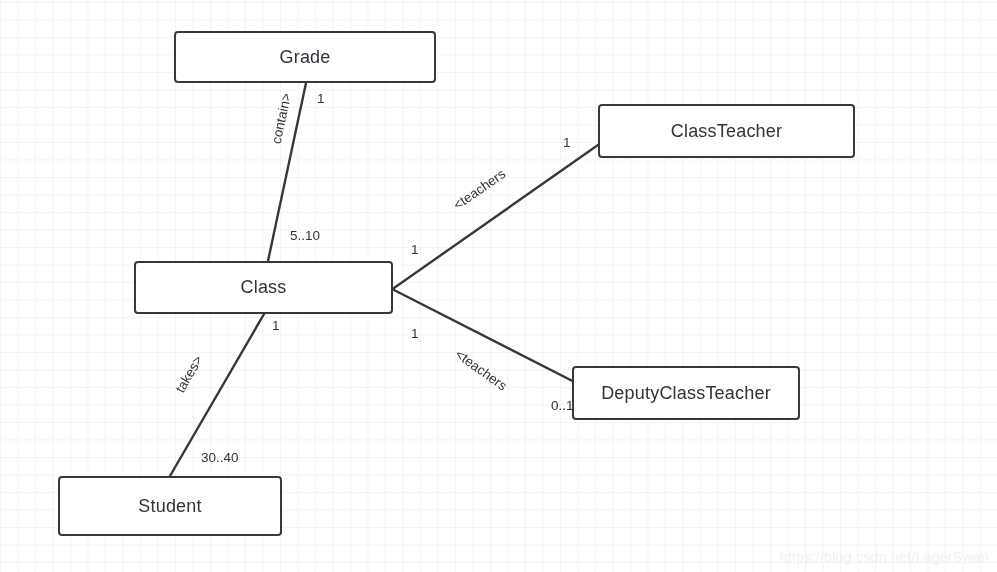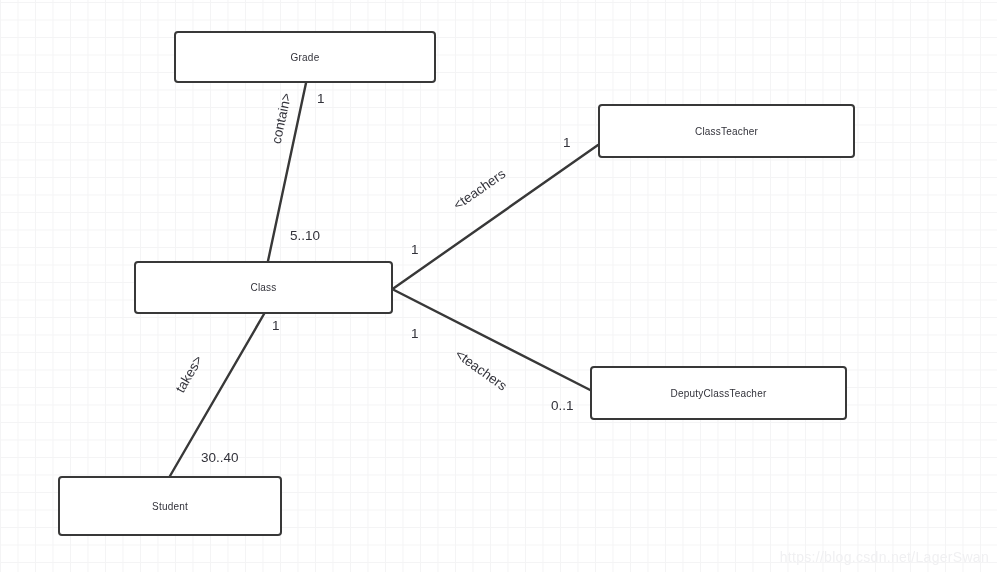--- a/index.html
+++ b/index.html
@@ -38,21 +38,21 @@
     background: #ffffff;
     border: 2px solid #383838;
     border-radius: 4px;
     display: flex;
     align-items: center;
     justify-content: center;
     z-index: 3;
   }
   .uml-node .node-label {
     font-family: "Liberation Sans", sans-serif;
-    font-size: 10px;
+    font-size: 18px;
     color: #32323a;
     letter-spacing: 0.2px;
     white-space: nowrap;
   }
   .edge-label {
     position: absolute;
     font-family: "Liberation Sans", sans-serif;
     font-size: 13.5px;
     color: #32323a;
     white-space: nowrap;
@@ -96,21 +96,21 @@
 
   <div class="uml-node" style="left: 174px; top: 31px; width: 262px; height: 52px;">
     <span class="node-label">Grade</span>
   </div>
   <div class="uml-node" style="left: 134px; top: 261px; width: 259px; height: 53px;">
     <span class="node-label">Class</span>
   </div>
   <div class="uml-node" style="left: 598px; top: 104px; width: 257px; height: 54px;">
     <span class="node-label">ClassTeacher</span>
   </div>
-  <div class="uml-node" style="left: 590px; top: 366px; width: 257px; height: 54px; text-align: center;">
+  <div class="uml-node" style="left: 572px; top: 366px; width: 228px; height: 54px; text-align: center;">
     <span class="node-label">DeputyClassTeacher</span>
   </div>
   <div class="uml-node" style="left: 58px; top: 476px; width: 224px; height: 60px;">
     <span class="node-label">Student</span>
   </div>
 
   <div class="edge-label" style="left: 276px; top: 136px; transform: rotate(-78deg);">contain&gt;</div>
   <div class="edge-label" style="left: 455px; top: 199px; transform: rotate(-35deg);">&lt;teachers</div>
   <div class="edge-label" style="left: 457px; top: 345px; transform: rotate(36deg);">&lt;teachers</div>
   <div class="edge-label" style="left: 179px; top: 384px; transform: rotate(-60deg);">takes&gt;</div>

